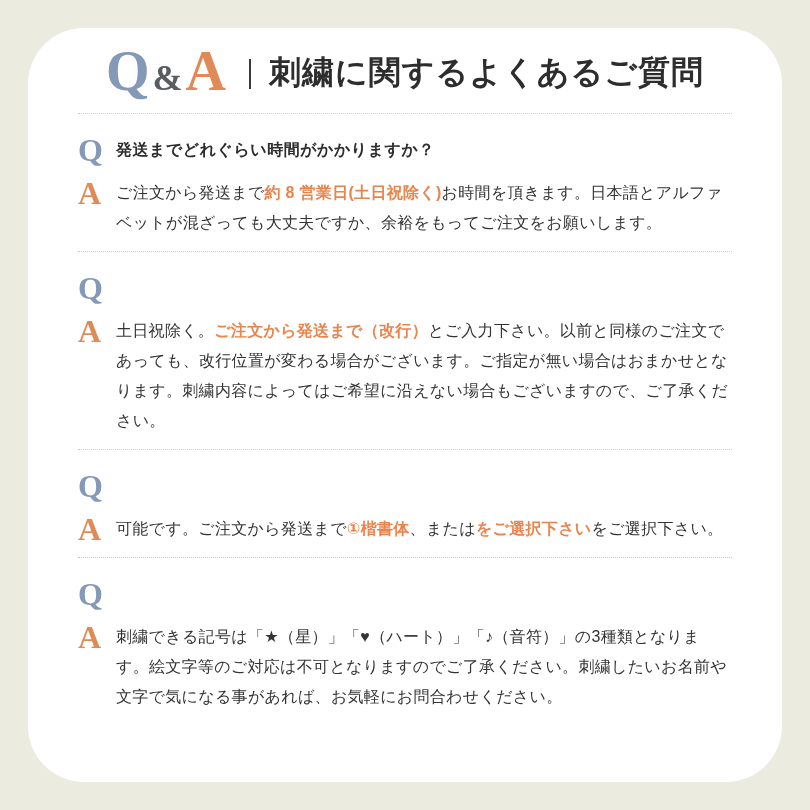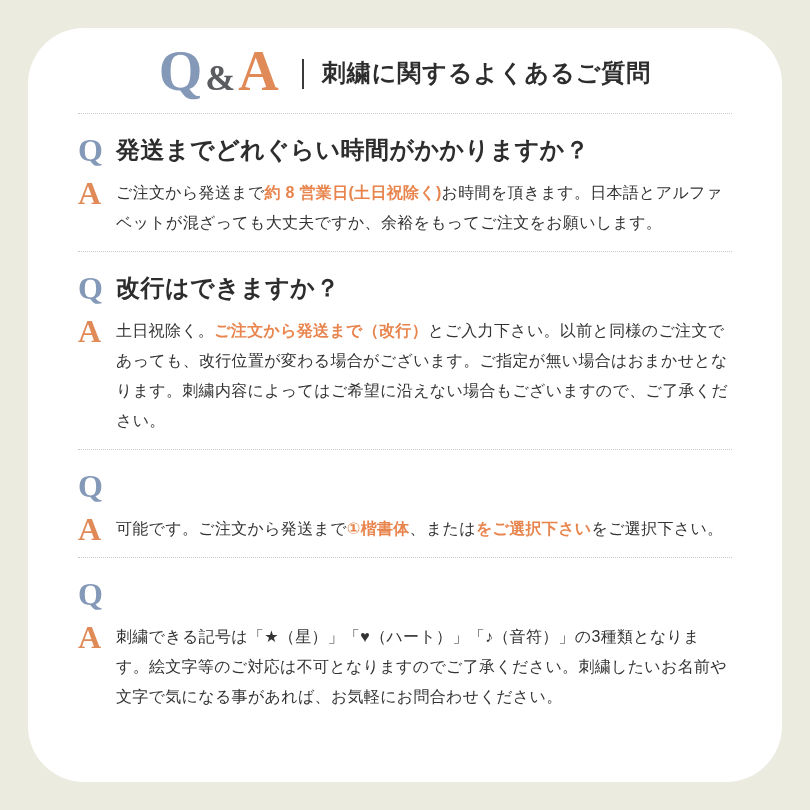--- a/index.html
+++ b/index.html
@@ -48,21 +48,21 @@
   .logo-q{font-size:56px;color:var(--q-blue);}
   .logo-amp{font-size:36px;color:var(--amp-gray);padding:0 2px;}
   .logo-a{font-size:56px;color:var(--a-orange);}
   .vbar{
     width:2px;height:30px;
     background:#3A3A3A;
     margin:0 18px 0 22px;
     margin-top:6px;
   }
   .title{
-    font-size:24px;
+    font-size:32px;
     font-weight:700;
     color:var(--heading);
     letter-spacing:1px;
     margin-top:4px;
   }
   
   .faq-item{
     border-top:1px dotted var(--dotted);
     padding:21px 0 13px 0;
   }
@@ -76,21 +76,21 @@
     width:30px;
     font-family:"Liberation Serif","DejaVu Serif",serif;
     font-weight:700;
     font-size:32px;
     line-height:30px;
     text-align:left;
   }
   .q-icon{color:var(--q-blue);}
   .a-icon{color:var(--a-orange);}
   .q-text{
-    font-size:24px;
+    font-size:16px;
     font-weight:700;
     color:var(--heading);
     line-height:30px;
     letter-spacing:0.5px;
     margin-left:8px;
   }
   .a-text{
     flex:1;
     font-size:16px;
     line-height:30px;
@@ -125,21 +125,20 @@
     </div>
     <div class="a-row">
       <span class="a-icon">A</span>
       <p class="a-text"><span>ご注文から発送まで</span><span class="hl">約 8 営業日(土日祝除く)</span><span>お時間を頂きます。日本語とアルファベットが混ざっても大丈夫ですか、余裕をもってご注文をお願いします。</span></p>
     </div>
   </section>
 
   <section class="faq-item">
     <div class="q-row">
       <span class="q-icon">Q</span>
-      <h2 class="q-text">改行はできますか？</h2>
     </div>
     <div class="a-row">
       <span class="a-icon">A</span>
       <p class="a-text"><span>土日祝除く。</span><span class="hl">ご注文から発送まで（改行）</span><span>とご入力下さい。以前と同様のご注文であっても、改行位置が変わる場合がございます。ご指定が無い場合はおまかせとなります。刺繍内容によってはご希望に沿えない場合もございますので、ご了承ください。</span></p>
     </div>
   </section>
 
   <section class="faq-item">
     <div class="q-row">
       <span class="q-icon">Q</span>

